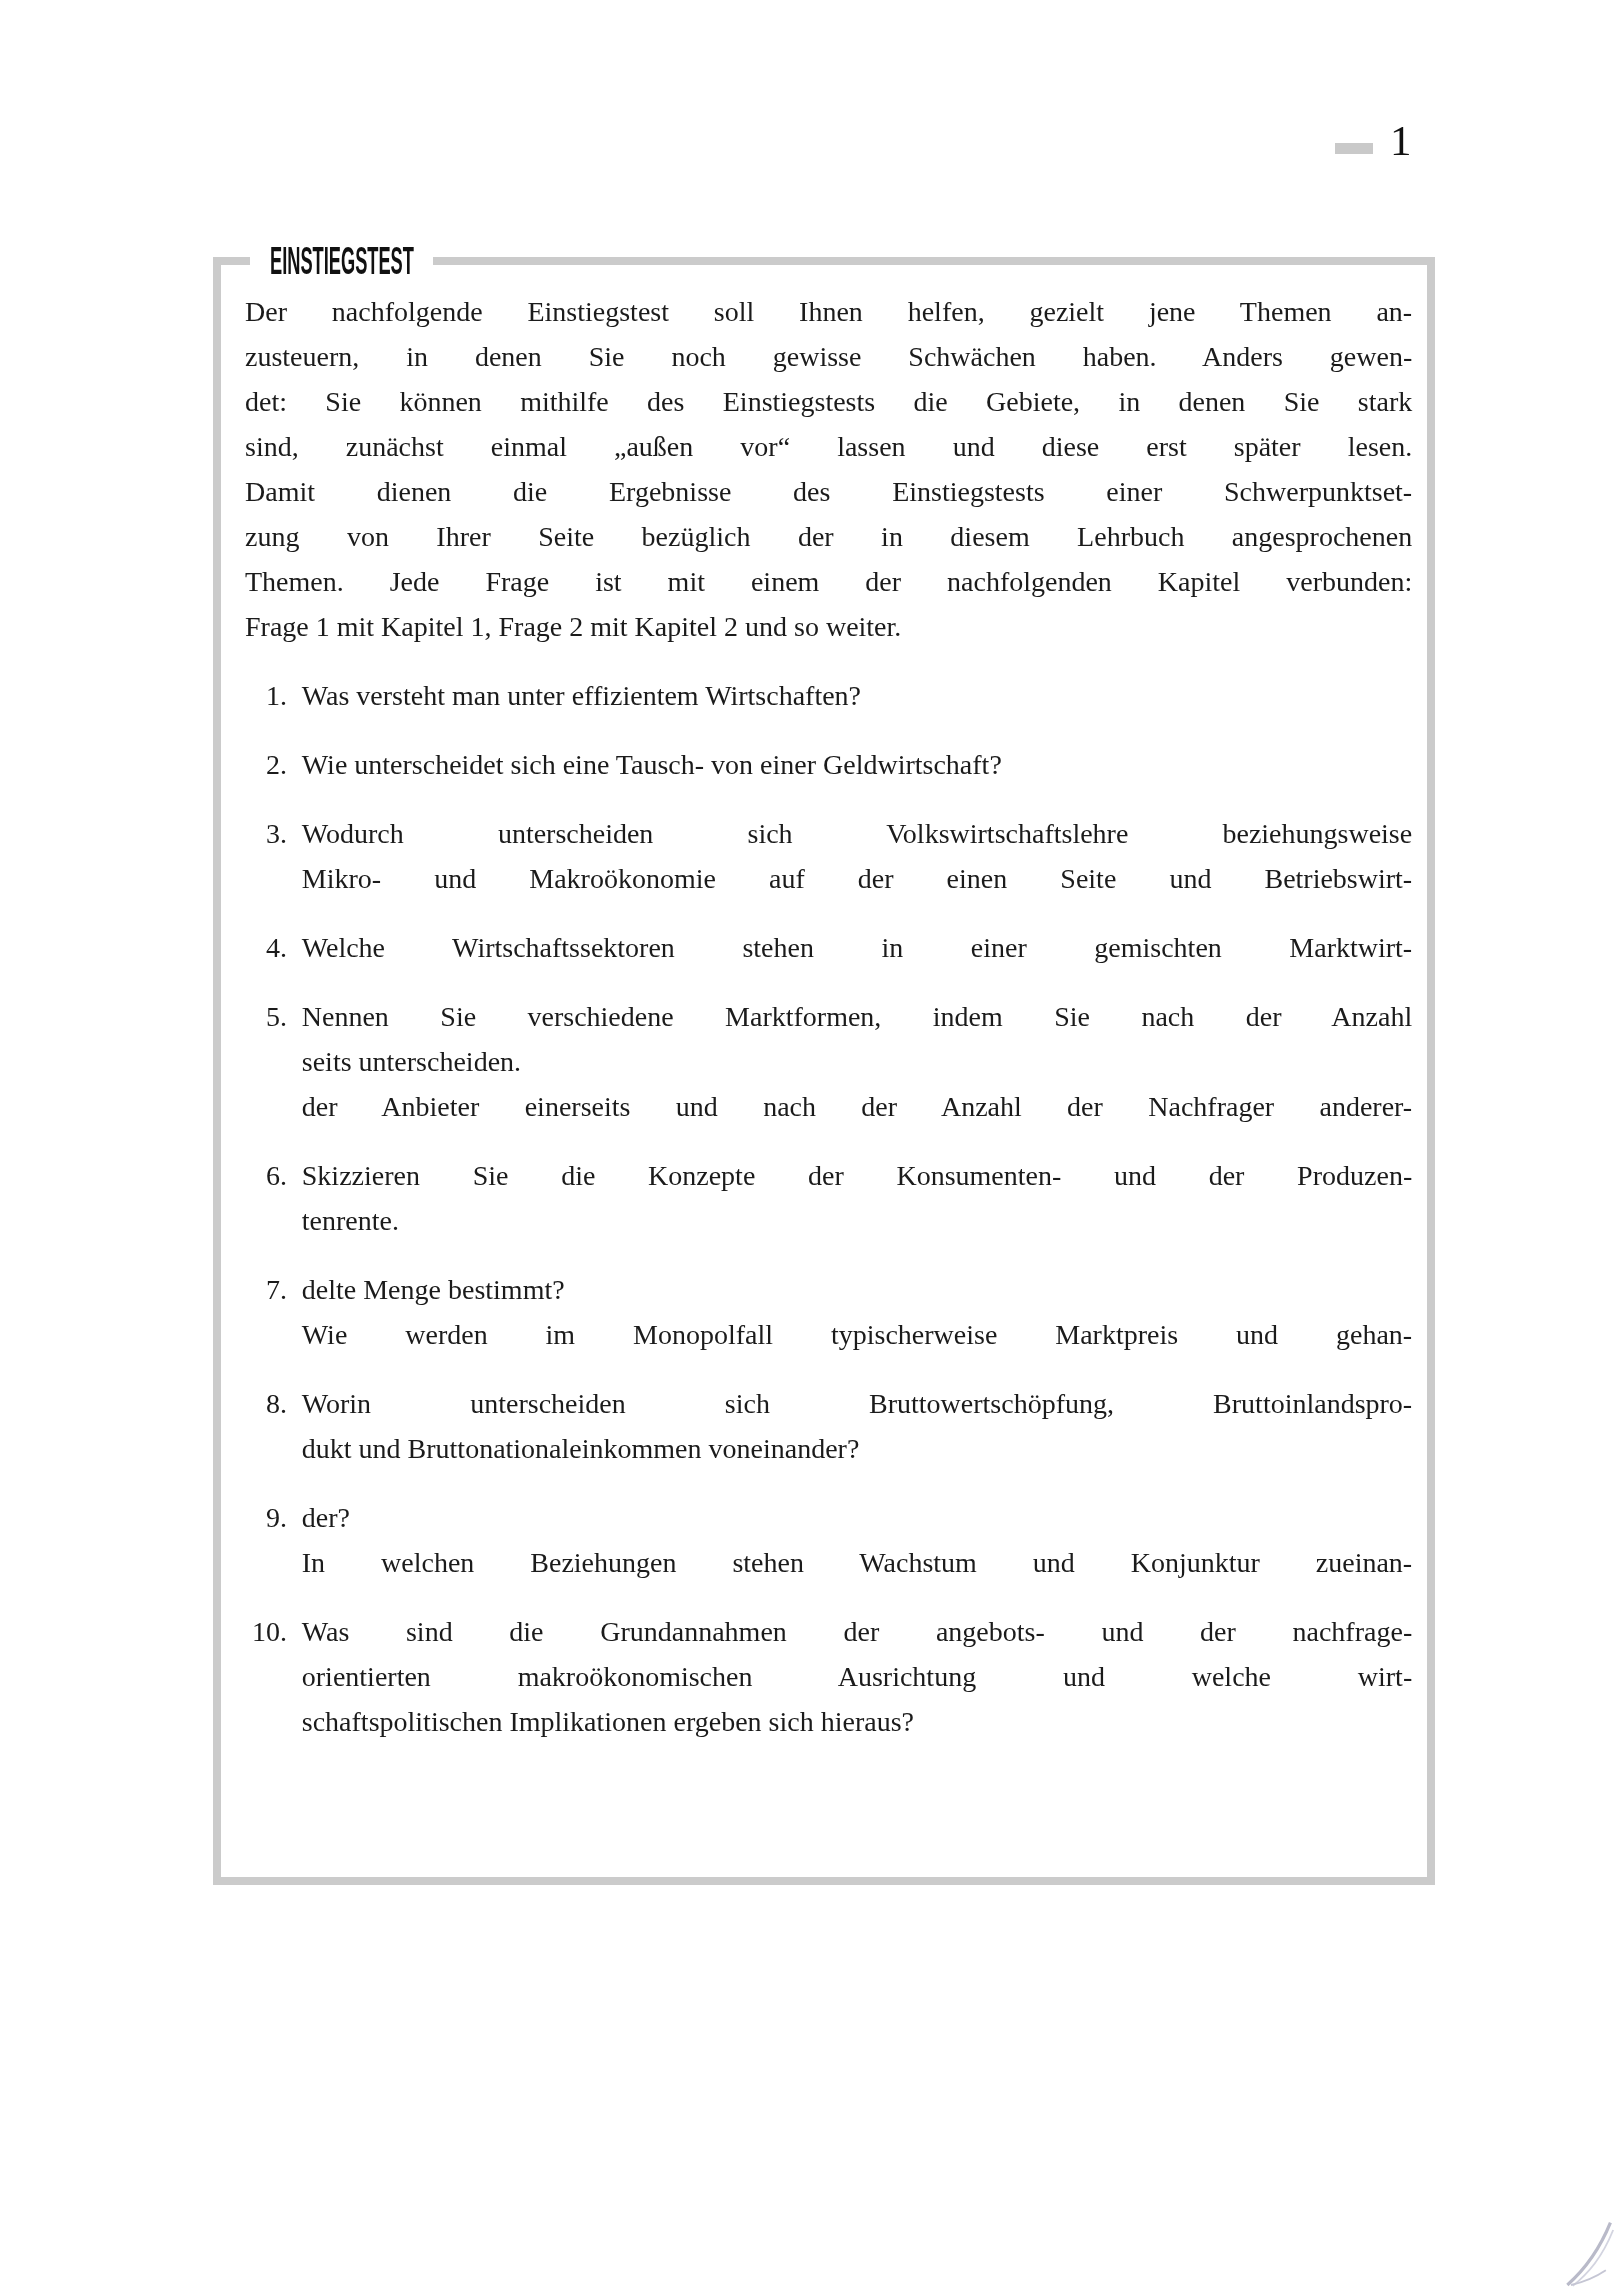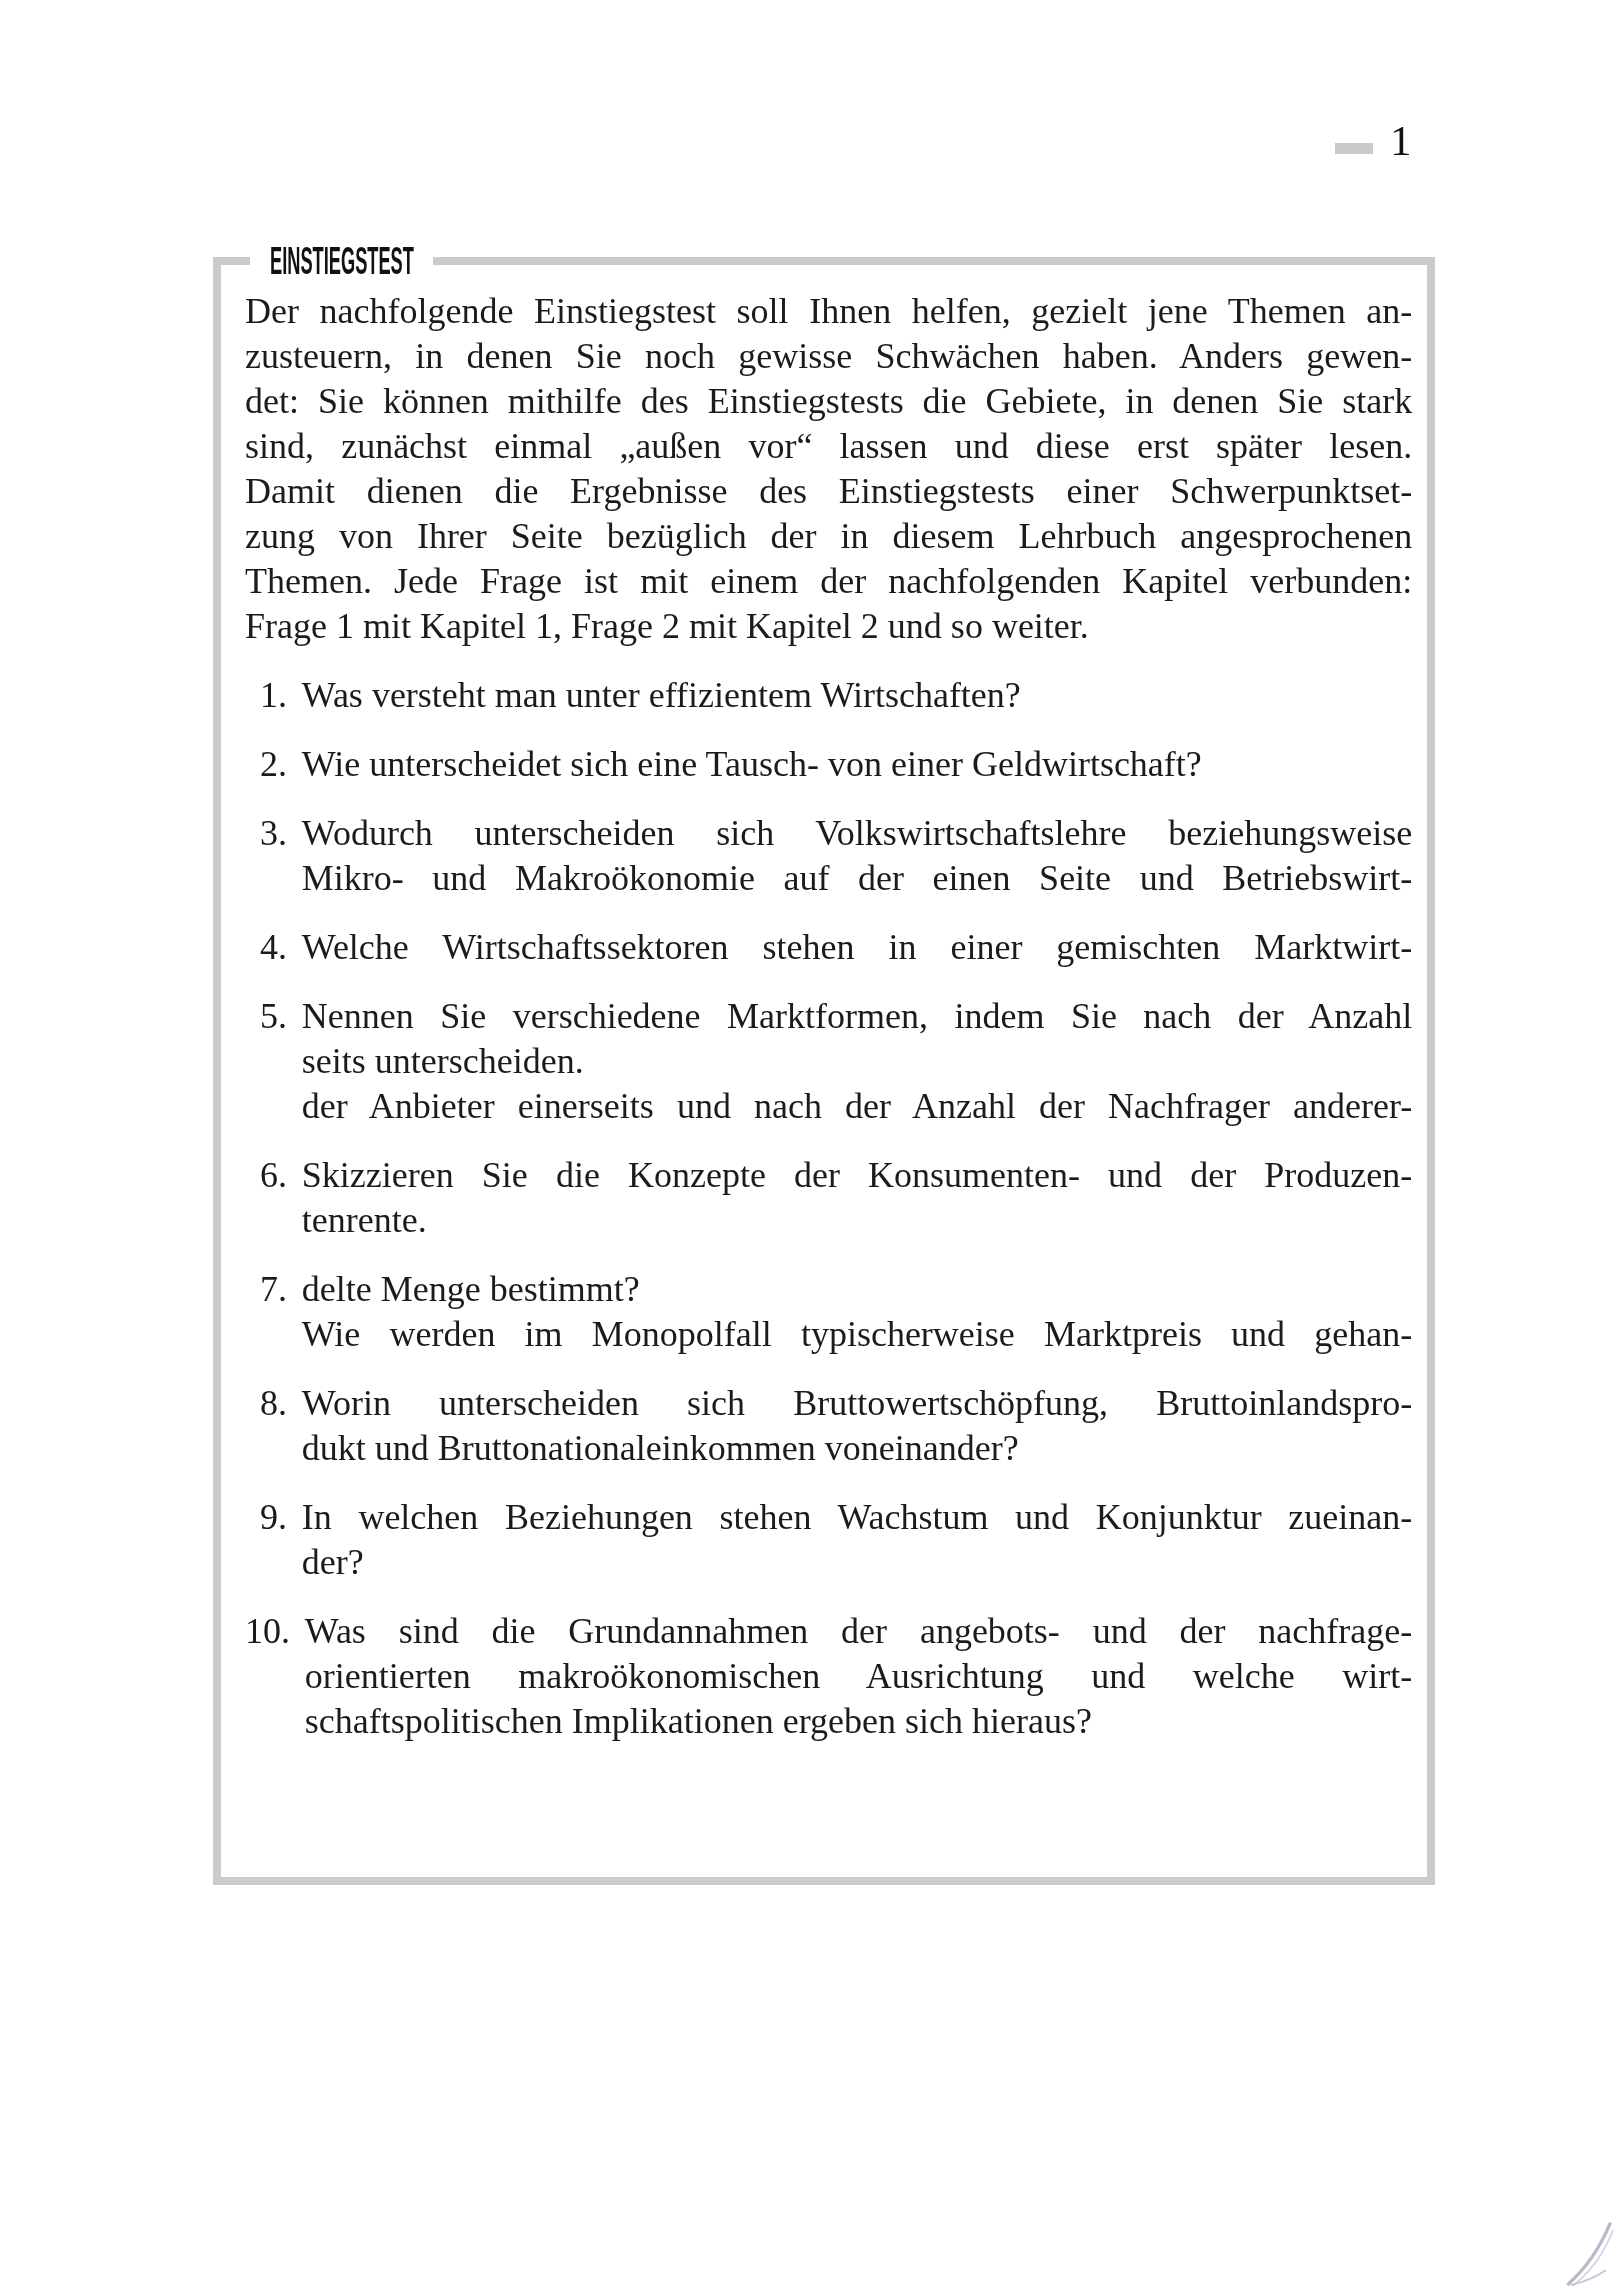--- a/index.html
+++ b/index.html
@@ -61,21 +61,21 @@
     white-space: nowrap;
     font-family: "Liberation Sans", sans-serif;
     font-weight: bold;
     font-size: 38px;
     color: #111111;
     transform: scaleX(0.48);
     transform-origin: left center;
   }
 
   .intro, .q-text, .q-num {
-    font-size: 36px;
+    font-size: 28px;
     line-height: 45px;
   }
 
   
   .tline { text-align: justify; text-align-last: justify; }
   .tline.tline-last { text-align-last: left; }
 
   .questions { margin-top: 7.4px; }
   .q-row { display: flex; margin-top: 24px; }
   .q-num {
@@ -175,22 +175,22 @@
           <div class="q-num">8.</div>
           <div class="q-text">
             <div class="tline">Worin unterscheiden sich Bruttowertschöpfung, Bruttoinlandspro-</div>
             <div class="tline tline-last">dukt und Bruttonationaleinkommen voneinander?</div>
           </div>
         </div>
 
         <div class="q-row">
           <div class="q-num">9.</div>
           <div class="q-text">
+            <div class="tline tline-last">der?</div>
             <div class="tline">In welchen Beziehungen stehen Wachstum und Konjunktur zueinan-</div>
-            <div class="tline tline-last">der?</div>
           </div>
         </div>
 
         <div class="q-row">
           <div class="q-num">10.</div>
           <div class="q-text">
             <div class="tline">Was sind die Grundannahmen der angebots- und der nachfrage-</div>
             <div class="tline">orientierten makroökonomischen Ausrichtung und welche wirt-</div>
             <div class="tline tline-last">schaftspolitischen Implikationen ergeben sich hieraus?</div>
           </div>

